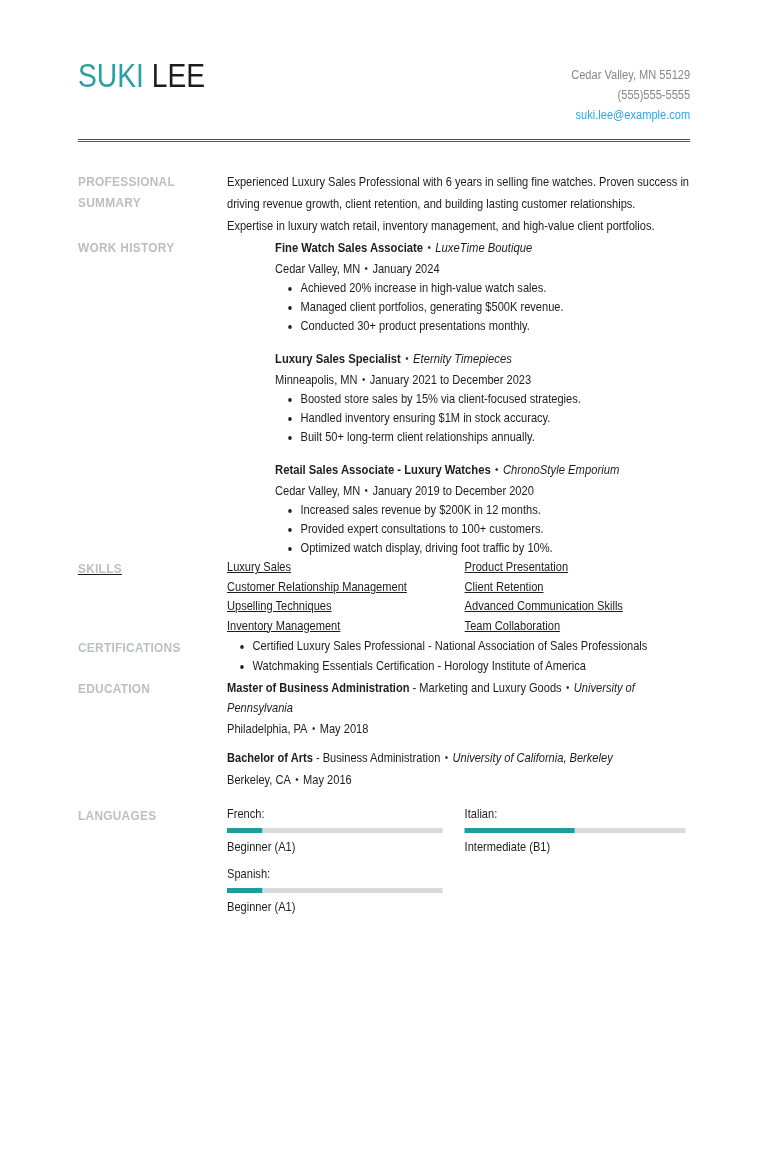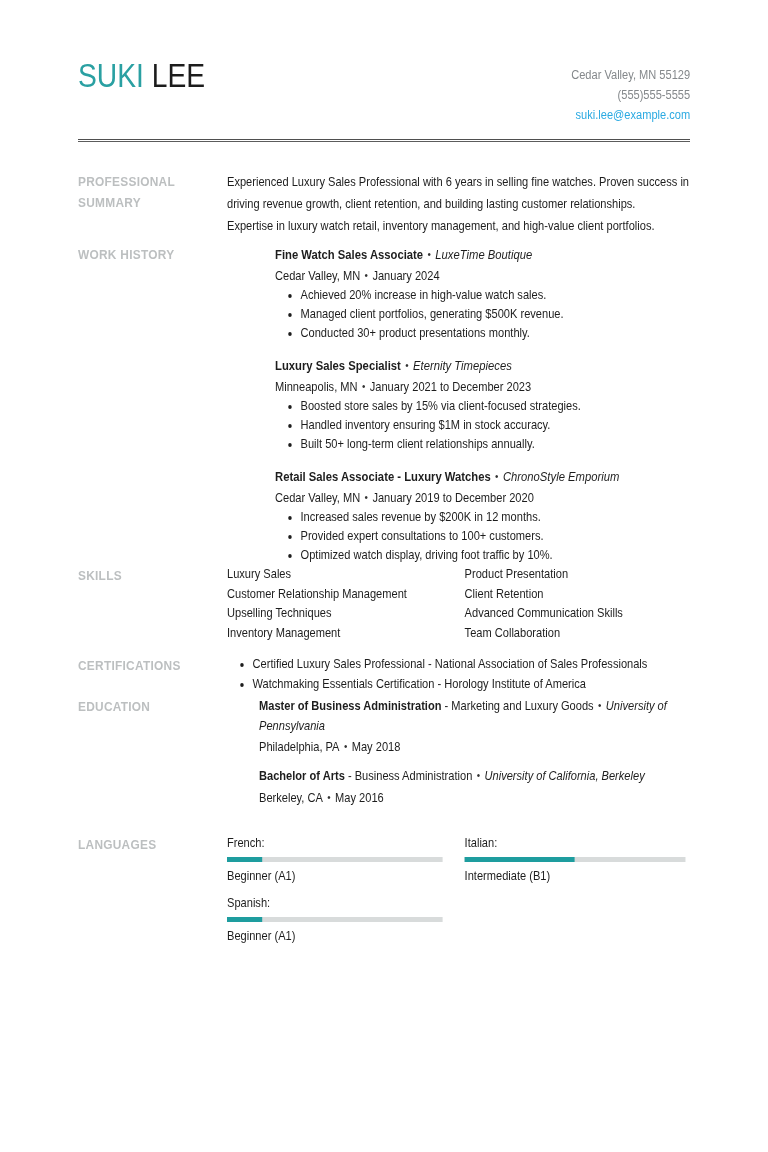--- a/index.html
+++ b/index.html
@@ -37,46 +37,46 @@
   .main { margin-top: 29px; }
   .section { display: grid; grid-template-columns: 149px 463px; }
   .sec-label {
     width: 169px; transform: scaleX(0.881); transform-origin: left top;
     font-size: 13.5px; font-weight: 700; letter-spacing: 0.3px;
     color: #bcbfc0; line-height: 21px;
   }
   .cx { width: 526px; transform: scaleX(0.88); transform-origin: left top; font-size: 12.6px; }
 
   .sec-summary .sum-line { line-height: 22px; white-space: nowrap; }
-  .sec-summary { margin-bottom: 7px; }
+  .sec-summary { }
 
   .job { margin-bottom: 12px; }
   .job:last-child { margin-bottom: 0; }
   .job-title-line { line-height: 20px; font-size: 12.8px; white-space: nowrap; }
   .job-title { font-weight: 700; }
   .company { font-style: italic; }
   .sep { display: inline-block; margin: 0 5px; color: #333; font-size: 11px; vertical-align: 1px; }
   .meta-line { line-height: 20px; white-space: nowrap; }
   ul.bullets { margin: 0; padding-left: 29px; }
   ul.bullets li { line-height: 19px; white-space: nowrap; }
   .sec-work { margin-bottom: 0px; gap: 48px; }
 
   .two-col { display: grid; grid-template-columns: 250px 256px; column-gap: 20px; }
   .skill-item { line-height: 19.5px; white-space: nowrap; }
-  .sec-skills { margin-bottom: 12px; }
+  .sec-skills { margin-bottom: 1px; text-decoration: underline; }
 
   ul.cert-list { margin: 0; padding-left: 29px; }
   ul.cert-list li { line-height: 19.5px; white-space: nowrap; }
   .sec-certs { margin-bottom: 2px; }
 
   .degree-block { margin-bottom: 9px; line-height: 19.5px; }
   .degree-block:last-child { margin-bottom: 0; }
   .degree-name { font-weight: 700; }
   .school { font-style: italic; }
-  .sec-education { margin-bottom: 26px; gap: 32px; }
+  .sec-education { margin-bottom: 15px; }
 
   .lang-item { line-height: 19.5px; }
   .lang-spanish { margin-top: 7px; }
   .bar-track { width: 98%; height: 5px; background: #d8dbdb; margin: 4px 0 5px 0; }
   .bar-fill { height: 5px; background: #1e9d9f; width: 0; }
 </style>
 </head>
 <body>
 
 <div class="page">

